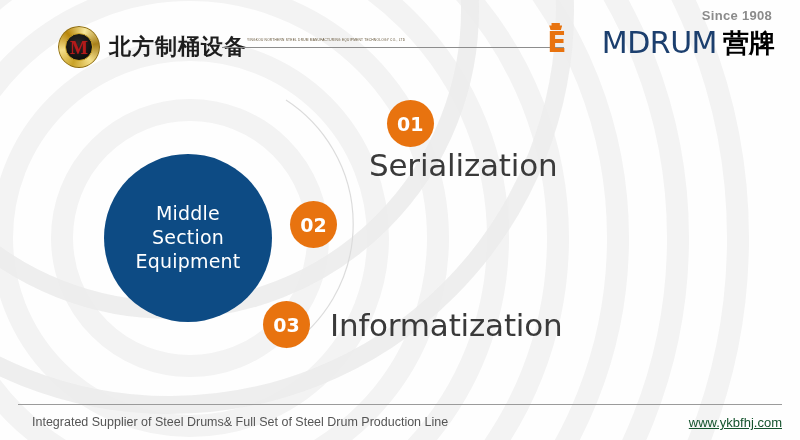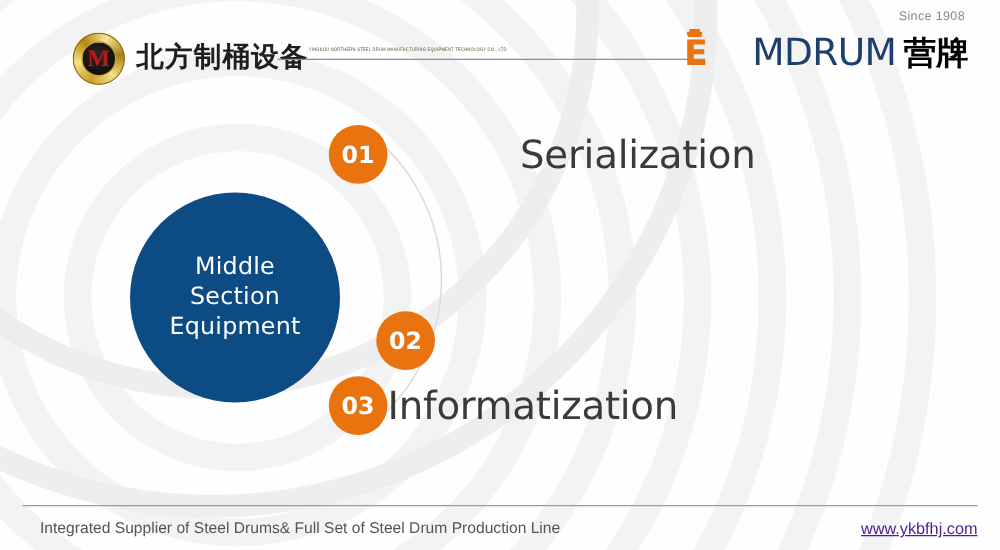--- a/index.html
+++ b/index.html
@@ -55,21 +55,21 @@
     font-size:3.2px; color:#5b4a2c; letter-spacing:.25px;
     transform:scaleY(1.25); transform-origin:left top;
     margin-top:2px; white-space:nowrap;
   }
   .header-rule {
     position:absolute; left:222px; top:47px; width:342px; height:1px;
     background:#8d8d8d;
   }
   .since {
     position:absolute; right:28px; top:8px;
-    font-size:10px; color:#8b8b8b; letter-spacing:.3px;
+    font-size:13px; color:#8b8b8b; letter-spacing:.3px;font-weight:bold;
   }
   .logo-right {
     position:absolute; right:25px; top:28px;
     display:flex; align-items:center; line-height:1;
   }
   .em-e {
     position:relative; font-size:28px; font-weight:bold; color:#e8730f;
     font-family:"DejaVu Sans", sans-serif; letter-spacing:-.5px;
   }
   .em-e .drum-mark {
@@ -103,38 +103,38 @@
     display:flex; align-items:center; justify-content:center;
     color:#fff; font-size:19px; font-weight:bold;
     font-family:"DejaVu Sans", sans-serif;
     flex:0 0 auto;
   }
   .item-label {
     margin-left:0; color:#3a3a3a; font-size:31px; font-weight:normal;
     font-family:"DejaVu Sans", sans-serif; letter-spacing:-.2px;
     white-space:nowrap;
   }
-  #item-1 { left:263px; top:100px; }
+  #item-1 { left:263px; top:100px;flex-direction:column; }
   #item-1 .item-label { margin-left:106px; }
-  #item-2 { left:301px; top:201px;margin-top:48px; }
+  #item-2 { left:290px; top:201px; }
   #item-2 .item-label { margin-left:68px; }
-  #item-3 { left:263px; top:301px; }
+  #item-3 { left:263px; top:301px;gap:20px; }
   #item-3 .item-label { }
   
   .footer-rule {
     position:absolute; left:18px; top:404px; width:764px; height:1px;
     background:#9b9b9b; z-index:5;
   }
   .footer-text {
     position:absolute; left:32px; top:415px;
     font-size:12.5px; color:#555555; letter-spacing:0; z-index:5;
   }
   .footer-url {
     position:absolute; right:18px; top:415px;
-    font-size:13px; color:#4c1d95; text-decoration:underline; z-index:5;
+    font-size:13px; color:#14532d; text-decoration:underline; z-index:5;
   }
 </style>
 </head>
 <body>
 
 <div id="slide">
 
   <svg class="bg-rings" width="800" height="440" viewBox="0 0 800 440" aria-hidden="true">
     <g fill="none" stroke="#f3f3f3" stroke-width="22">
       <circle cx="190" cy="238" r="128"></circle>

